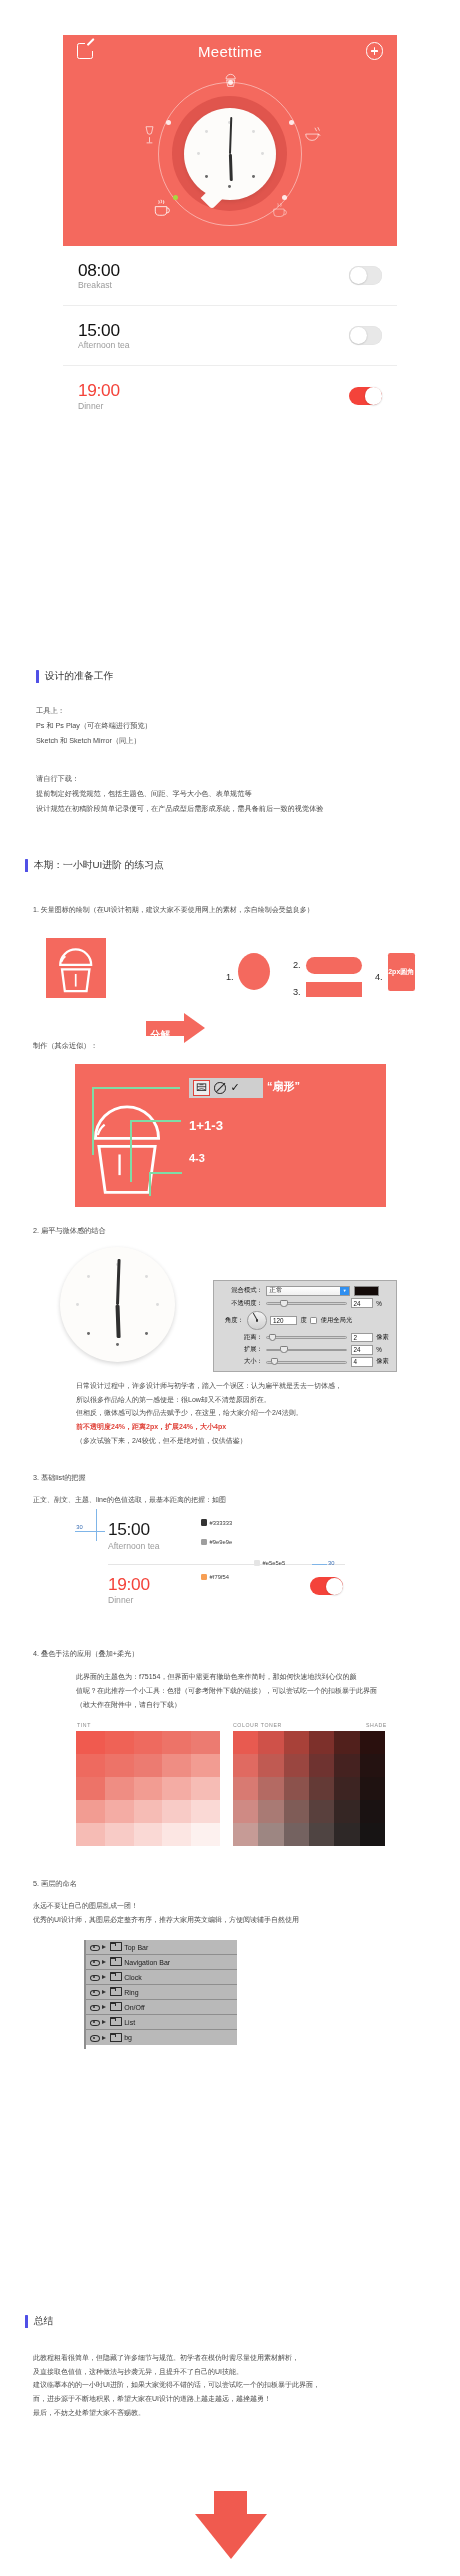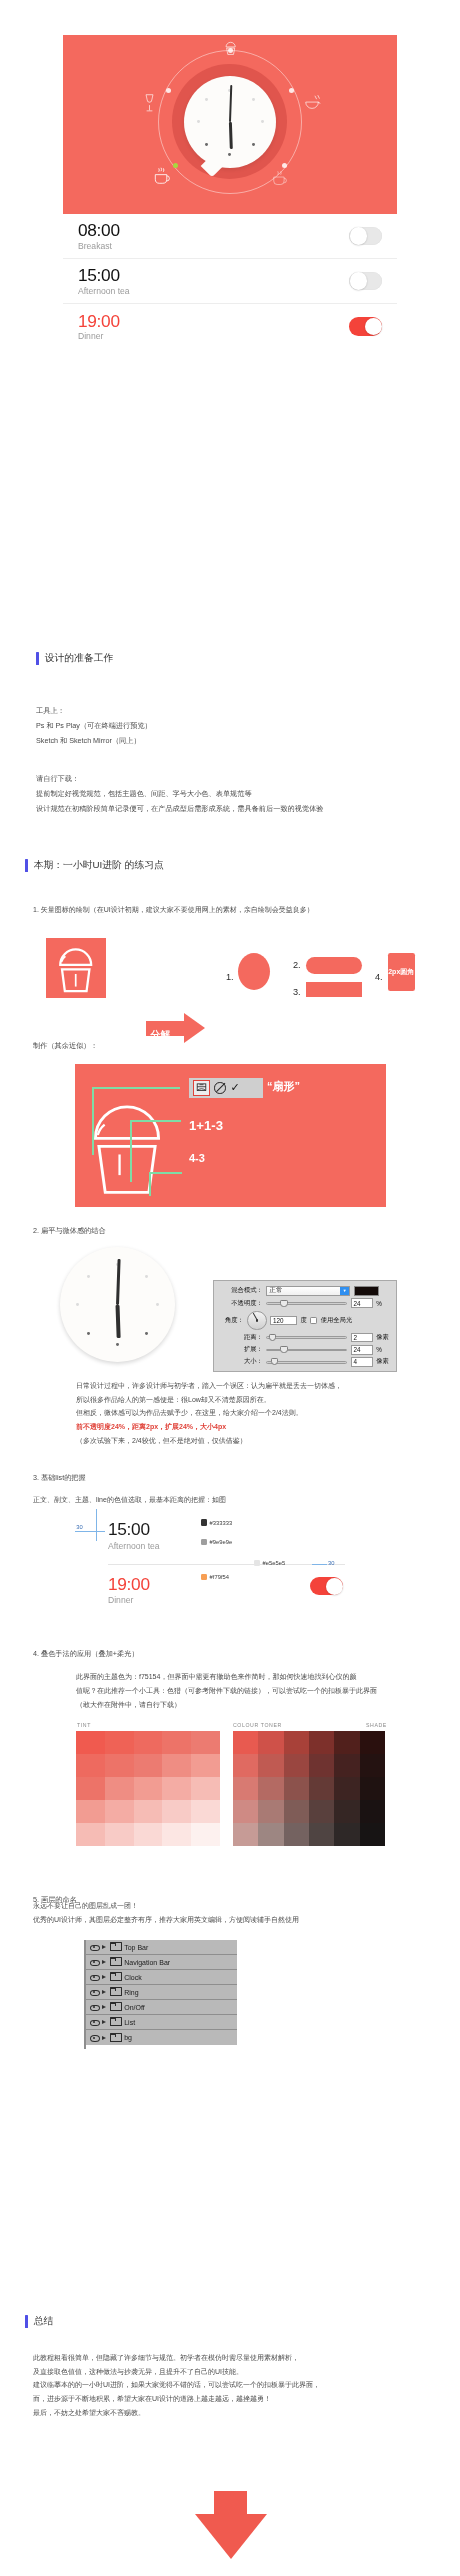--- a/index.html
+++ b/index.html
@@ -66,21 +66,21 @@
   .hand { position:absolute; background:#2f2f2f; border-radius:1.2px; transform-origin:bottom center; }
   .hand.hour { width:2.9px; height:26.5px; left:50%; margin-left:-1.4px; bottom:50%; transform:rotate(178deg); }
   .hand.min  { width:2.3px; height:37px; left:50%; margin-left:-1.2px;  bottom:50%; transform:rotate(2deg); }
   .bubble { position:absolute; left:19.6px; bottom:-5.8px; width:16px; height:16px; background:#fdfcfa;
             transform:rotate(45deg) ; border-radius:0 0 3.5px 0; }
   .knob { position:absolute; width:5.2px; height:5.2px; border-radius:50%; background:rgba(255,255,255,.85); }
   .knob.active { background:#a8d83f; }
   .foodsvg { position:absolute; }
 
   .list { background:#fff; }
-  .alarm { height:45px; display:flex; align-items:center; padding:0 15px; border-bottom:0.6px solid #ededed; }
+  .alarm { height:60px; display:flex; align-items:center; padding:0 15px; border-bottom:0.6px solid #ededed; }
   .alarm:last-child { border-bottom:none; }
   .a-time { font-size:17.3px; font-weight:300; color:#111; line-height:1.05; letter-spacing:-0.3px; }
   .a-time.on { color:#f4433a; }
   .a-label { font-size:8.6px; color:#9b9b9b; margin-top:1.2px; }
   .toggle { margin-left:auto; width:33px; height:18.4px; border-radius:9.2px; background:#e8e8e8; position:relative;
             box-shadow:inset 0 0 0 0.6px #e2e2e2; }
   .toggle .tk { position:absolute; top:0.6px; left:0.6px; width:17.3px; height:17.3px; border-radius:50%; background:#fff;
                 box-shadow:0 0.6px 1.7px rgba(0,0,0,.22); }
   .toggle.on { background:#f4433a; box-shadow:none; }
   .toggle.on .tk { left:15.5px; }
@@ -164,20 +164,25 @@
   .dimline { position:absolute; background:#7fb5e8; }
 </style>
 </head>
 <body>
 
 <div class="page">
 
   <div class="phone">
 
 
+    <div class="navbar">
+      <span class="compose"></span>
+      <span class="nav-title">Meettime</span>
+      <span class="plusbtn"></span>
+    </div>
 
     <div class="clockpanel">
       <div class="ringwrap">
         <div class="outerline"></div>
         <div class="innerdisc"></div>
         <div class="face">
           <div class="tick" style="left:44px; top:12.7px;"></div>
           <div class="tick" style="left:68px; top:22px;"></div>
           <div class="tick" style="left:77px; top:44px;"></div>
           <div class="tick dark" style="left:68px; top:67px;"></div>
@@ -251,21 +256,21 @@
           <div class="a-time on">19:00</div>
           <div class="a-label">Dinner</div>
         </div>
         <div class="toggle on">
             <i class="tk"></i>
           </div>
       </div>
     </div>
   </div>
 
-  <div class="abs sec-h" style="left:36px; top:652px;justify-content:flex-end;">
+  <div class="abs sec-h" style="left:36px; top:670px;justify-content:flex-end;">
     <span class="sec-bar"></span>
     <span class="sec-t">设计的准备工作</span>
   </div>
 
   <div class="abs para" style="left:36px; top:704px;">工具上：</div>
   <div class="abs para" style="left:36px; top:719px;">Ps 和 Ps Play（可在终端进行预览）</div>
   <div class="abs para" style="left:36px; top:734px;">Sketch 和 Sketch Mirror（同上）</div>
 
   <div class="abs para" style="left:36px; top:772px;">请自行下载：</div>
   <div class="abs para" style="left:36px; top:787px;">提前制定好视觉规范，包括主题色、间距、字号大小色、表单规范等</div>
@@ -527,21 +532,21 @@
       <i class="swcell" style="background:#352624"></i>
       <i class="swcell" style="background:#1a1212"></i>
     <i class="swcell" style="background:#c69b96"></i>
       <i class="swcell" style="background:#9d8682"></i>
       <i class="swcell" style="background:#746260"></i>
       <i class="swcell" style="background:#4f4442"></i>
       <i class="swcell" style="background:#2e2827"></i>
       <i class="swcell" style="background:#171414"></i>
   </div>
 
-  <div class="abs para" style="left:33px; top:1877px;margin-top:16px;">5. 画层的命名</div>
+  <div class="abs para" style="left:33px; top:1877px;">5. 画层的命名</div>
   <div class="abs para small" style="left:33px; top:1899px;">永远不要让自己的图层乱成一团！</div>
   <div class="abs para small" style="left:33px; top:1913px;">优秀的UI设计师，其图层必定整齐有序，推荐大家用英文编辑，方便阅读辅手自然使用</div>
 
   <div class="lay" style="top:1940px;">
     <span class="laysep" style="height:109px;"></span>
     <div class="layrow" style="padding-left:5.8px;">
       <span class="eye"></span>
       <span class="tri"></span>
       <span class="folder"></span>
       <span>Top Bar</span>

